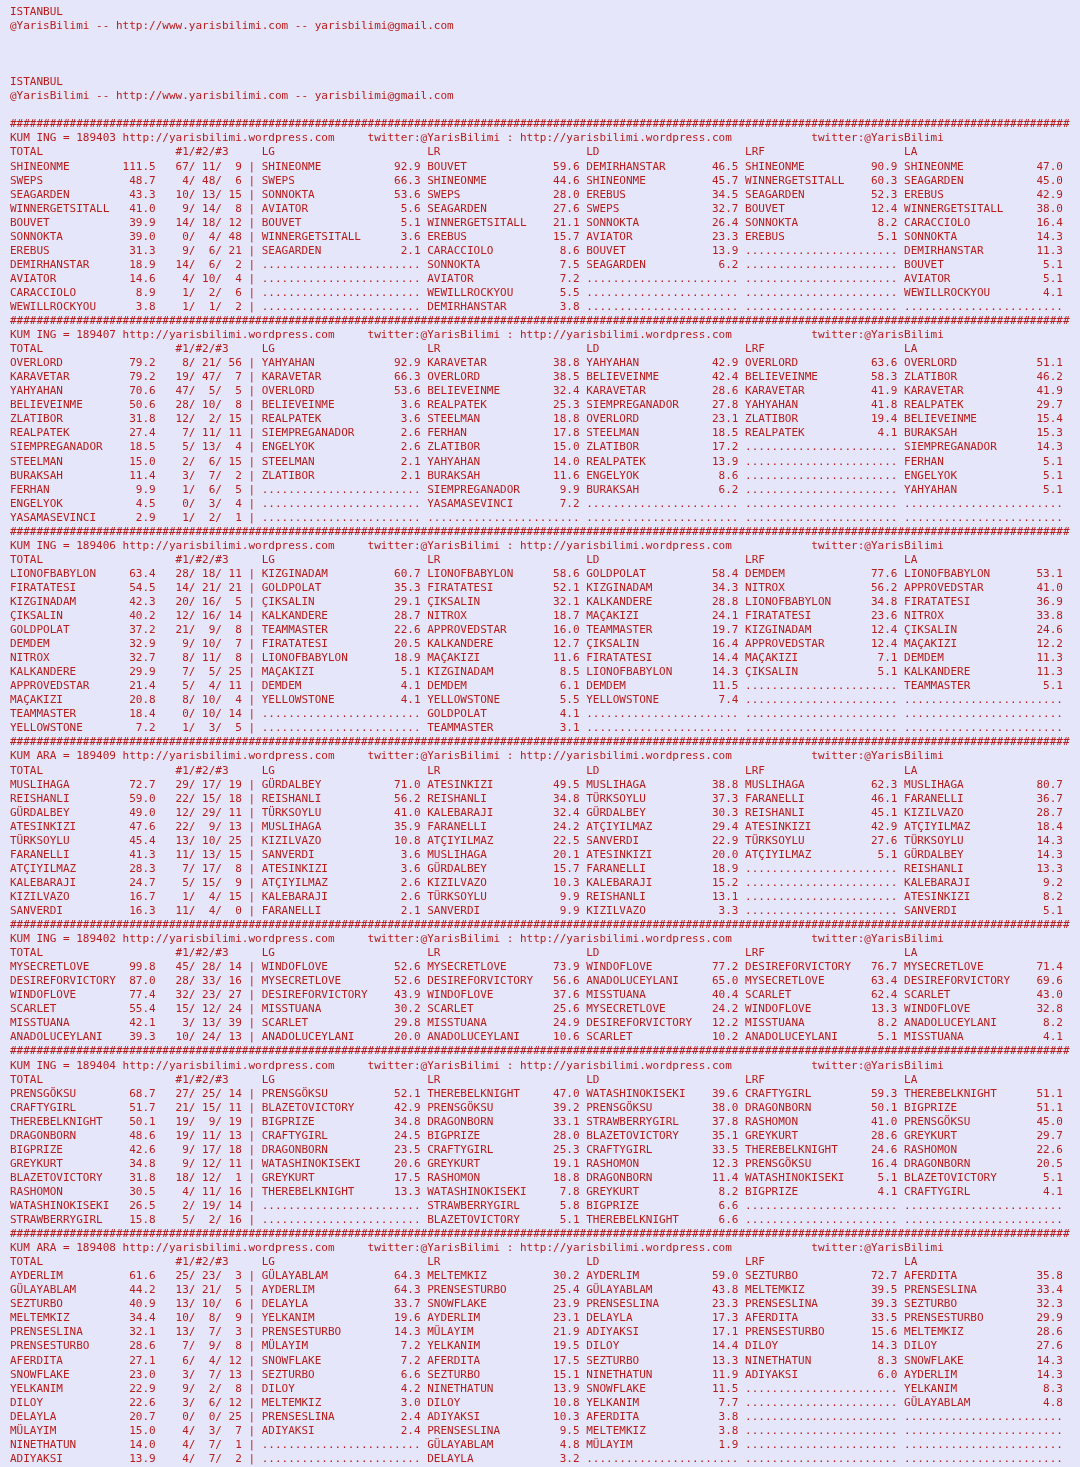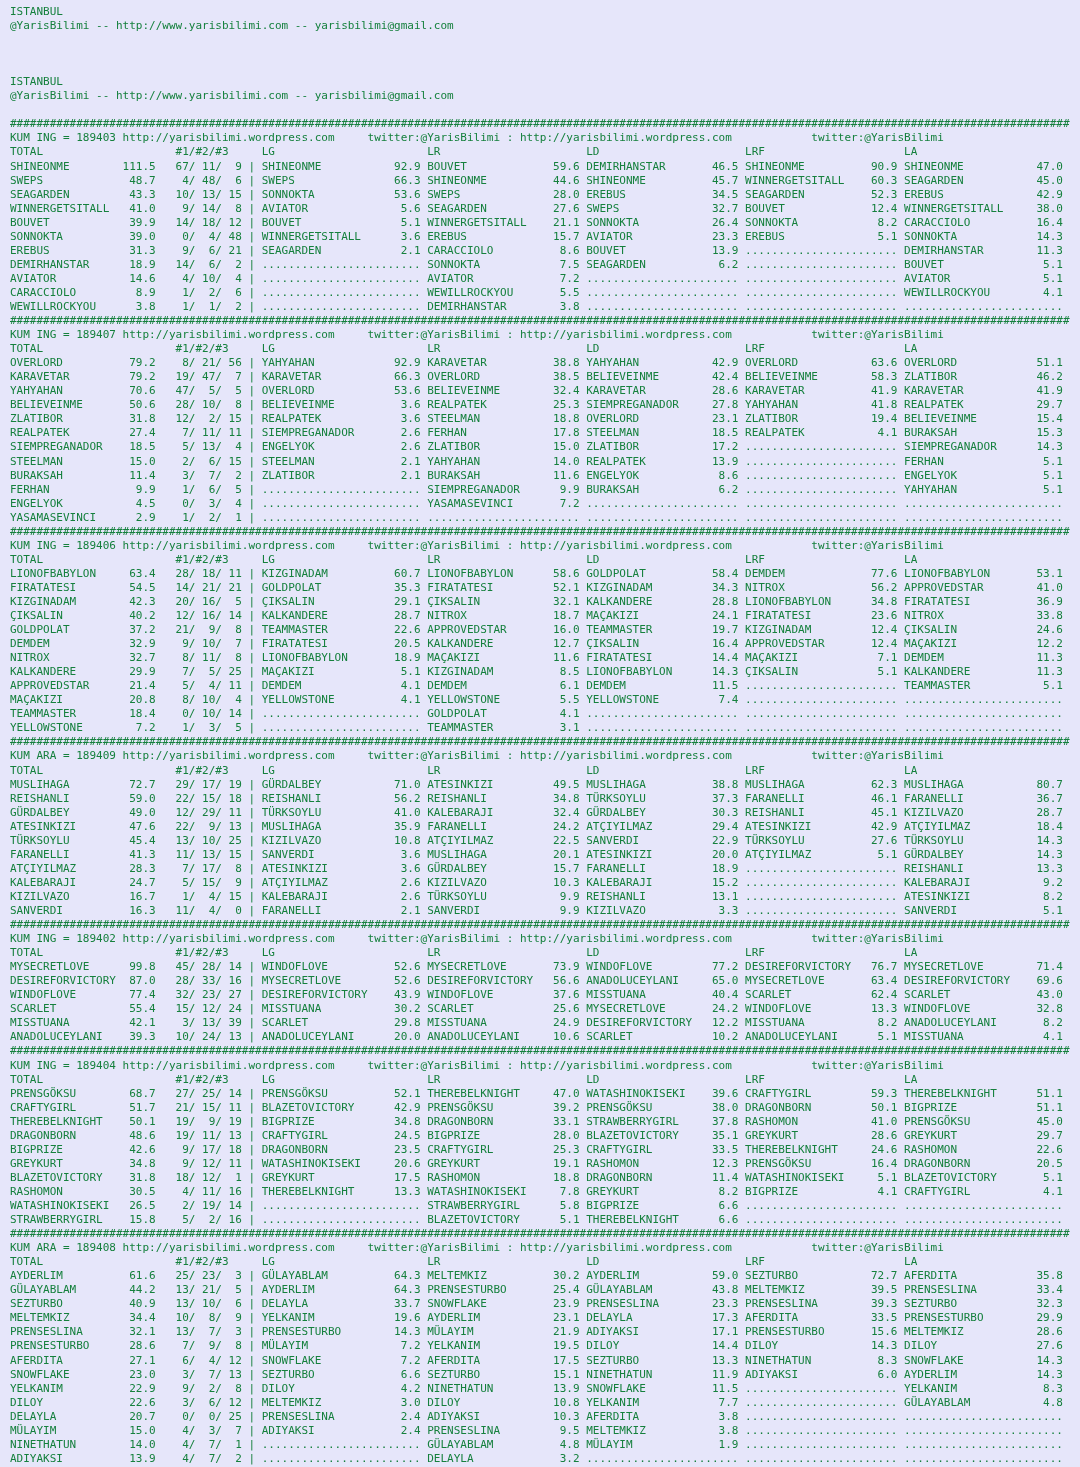--- a/index.html
+++ b/index.html
@@ -8,21 +8,21 @@
     margin:0;
     font-family:"DejaVu Sans Mono", monospace;
     font-size:11px;
     line-height:14.05px;
     white-space:pre;
   }
 </style>
 </head>
 <body style="background: rgb(230, 230, 250);">
 
-<div class="page" style="color: #15803d;">
+<div class="page" style="color: #b91c1c;">
   <div>
     <pre class="line">ISTANBUL</pre>
     <pre class="line">@YarisBilimi -- http://www.yarisbilimi.com -- yarisbilimi@gmail.com</pre>
     <pre class="line"> </pre>
     <pre class="line"> </pre>
     <pre class="line"> </pre>
     <pre class="line">ISTANBUL</pre>
     <pre class="line">@YarisBilimi -- http://www.yarisbilimi.com -- yarisbilimi@gmail.com</pre>
     <pre class="line"> </pre>
   </div>

